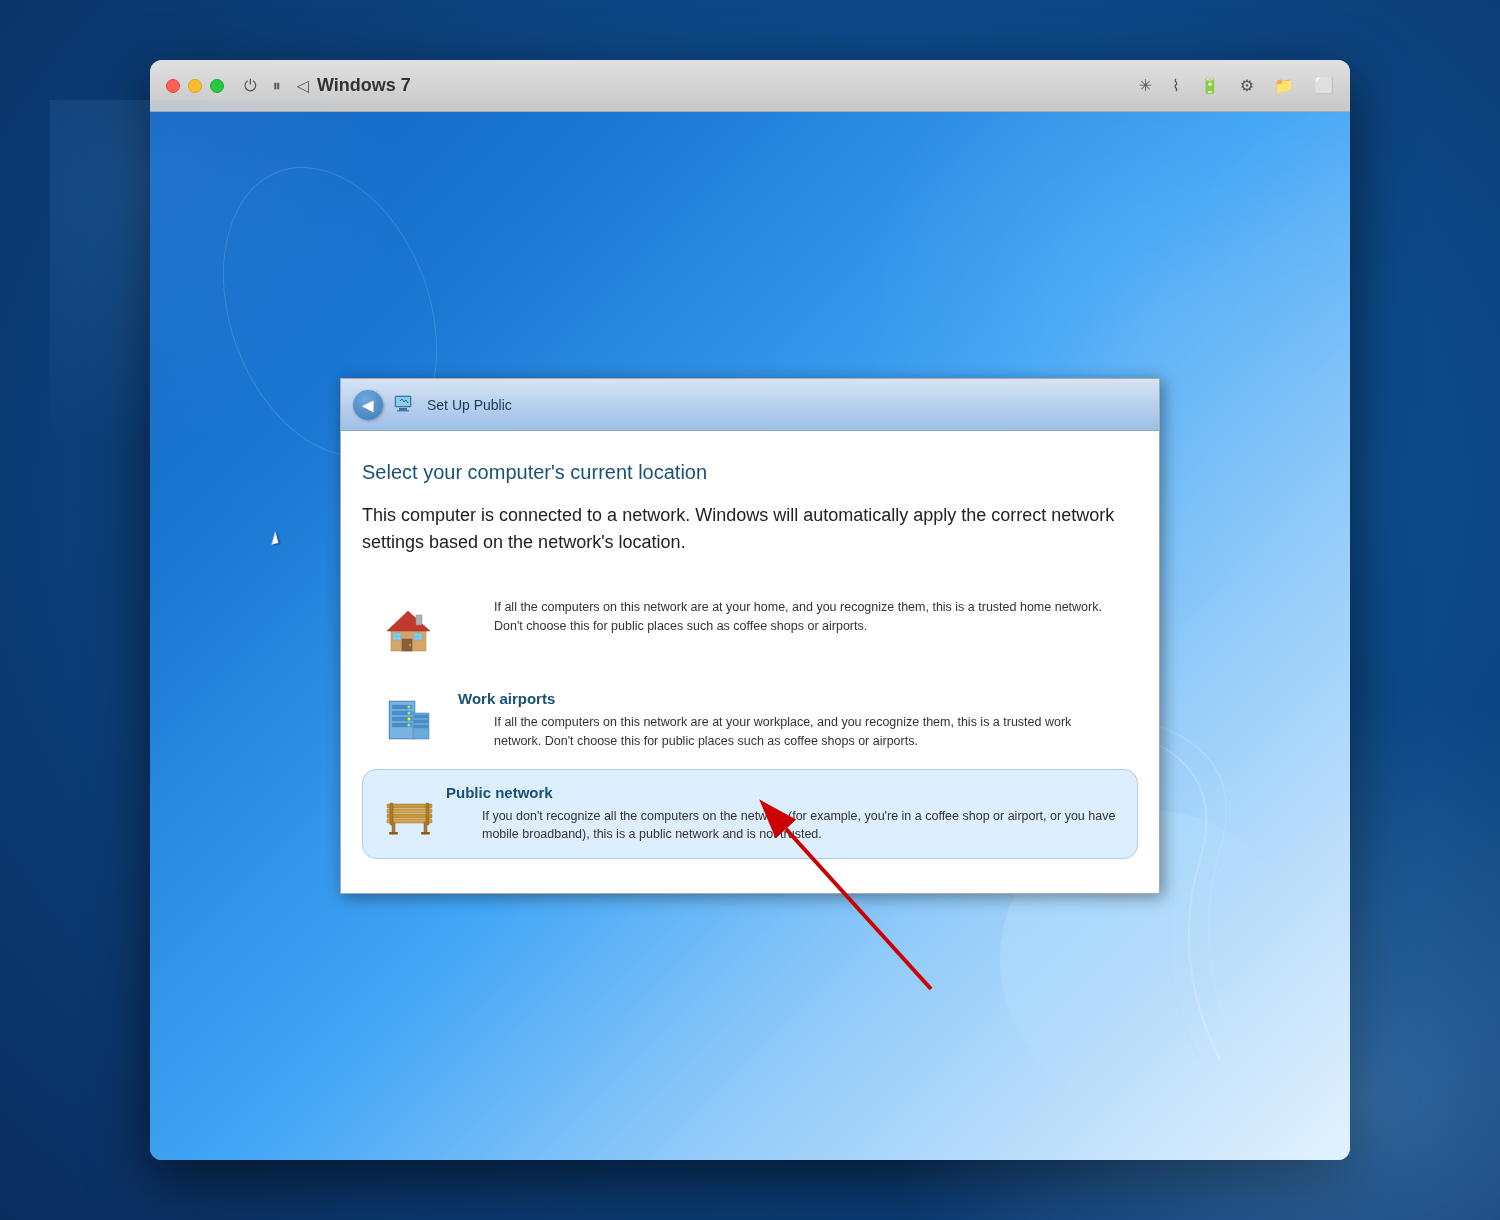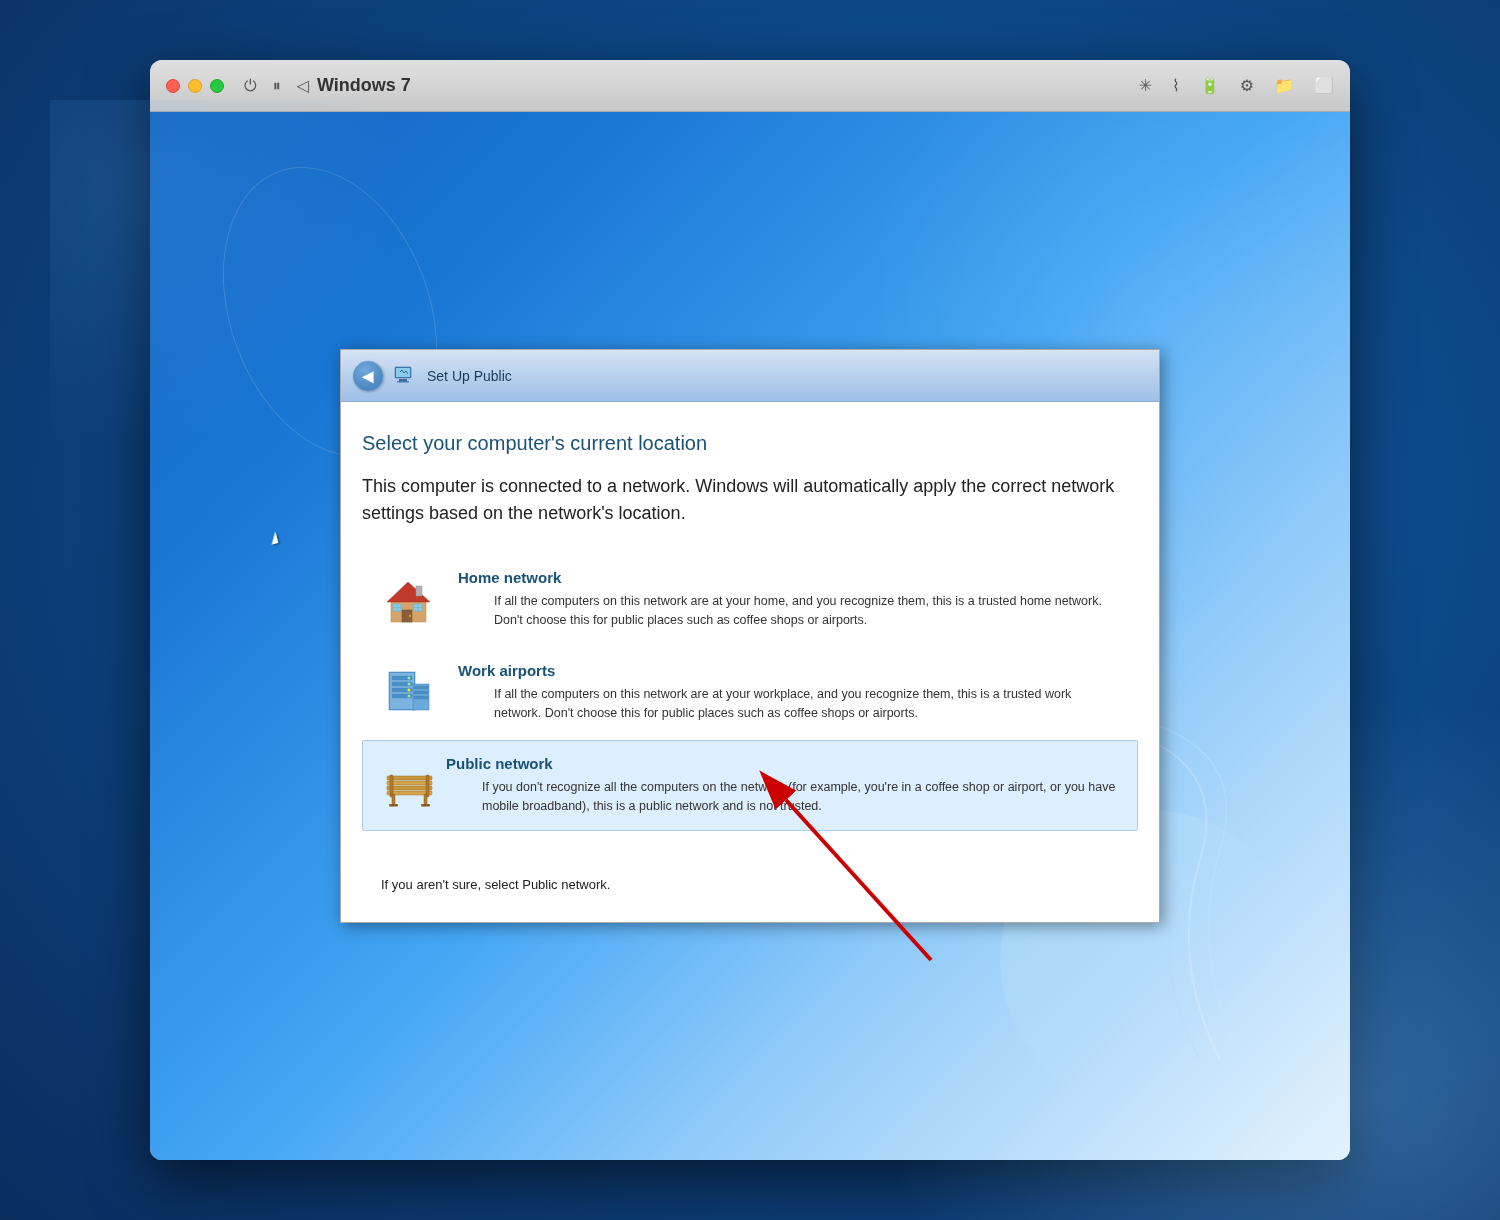--- a/index.html
+++ b/index.html
@@ -252,21 +252,21 @@
       gap: 20px;
       padding: 14px 16px;
       margin-bottom: 4px;
       cursor: pointer;
       border-radius: 2px;
     }
 
     .network-option.selected {
       background: #ddeeff;
       border: 1px solid #aaccee;
-      border-radius: 2px;
+      border-radius: 14px;
       gap: 7px;
     }
 
     .network-icon {
       width: 60px;
       height: 60px;
       flex-shrink: 0;
       display: flex;
       align-items: center;
       justify-content: center;
@@ -376,21 +376,20 @@
               <line x1="12" y1="35.5" x2="20" y2="35.5" stroke="#6aaecc" stroke-width="0.5"></line>
 
               <rect x="33" y="32" width="8" height="7" fill="#87ceeb" stroke="#6aaecc" stroke-width="0.5"></rect>
               <line x1="37" y1="32" x2="37" y2="39" stroke="#6aaecc" stroke-width="0.5"></line>
               <line x1="33" y1="35.5" x2="41" y2="35.5" stroke="#6aaecc" stroke-width="0.5"></line>
 
               <rect x="35" y="14" width="6" height="10" fill="#b0b0b0" stroke="#909090" stroke-width="0.5"></rect>
             </svg>
           </div>
           <div class="network-option-text">
-            <div class="network-option-title">Home network</div>
             <div class="network-option-desc">If all the computers on this network are at your home, and you recognize them, this is a trusted home network.  Don't choose this for public places such as coffee shops or airports.</div>
           </div>
         </div>
 
         <div class="network-option">
           <div class="network-icon">
 
             <svg width="55" height="55" viewBox="0 0 55 55">
 
               <rect x="8" y="8" width="26" height="38" fill="#5b9bd5" stroke="#3d7ab5" stroke-width="0.5"></rect>
@@ -441,23 +440,20 @@
               <rect x="39" y="46" width="9" height="2.5" rx="1" fill="#8a5e1a"></rect>
             </svg>
           </div>
           <div class="network-option-text">
             <div class="network-option-title">Public network</div>
             <div class="network-option-desc">If you don't recognize all the computers on the network (for example, you're in a coffee shop or airport, or you have mobile broadband), this is a public network and is not trusted.</div>
           </div>
         </div>
       </div>
 
-      <div class="dialog-footer">
-        <span>If you aren't sure, select Public network.</span>
-      </div>
 
       <svg class="red-arrow-container" viewBox="0 0 820 900" style="position:absolute; top:0; left:0; width:820px; height:900px; pointer-events:none; z-index:50;">
 
         <defs>
           <marker id="arrowhead" markerWidth="10" markerHeight="7" refX="0" refY="3.5" orient="auto">
             <polygon points="0 0, 10 3.5, 0 7" fill="#cc0000"></polygon>
           </marker>
         </defs>
         <line x1="590" y1="610" x2="445" y2="450" stroke="#cc0000" stroke-width="4" marker-end="url(#arrowhead)"></line>
       </svg>

